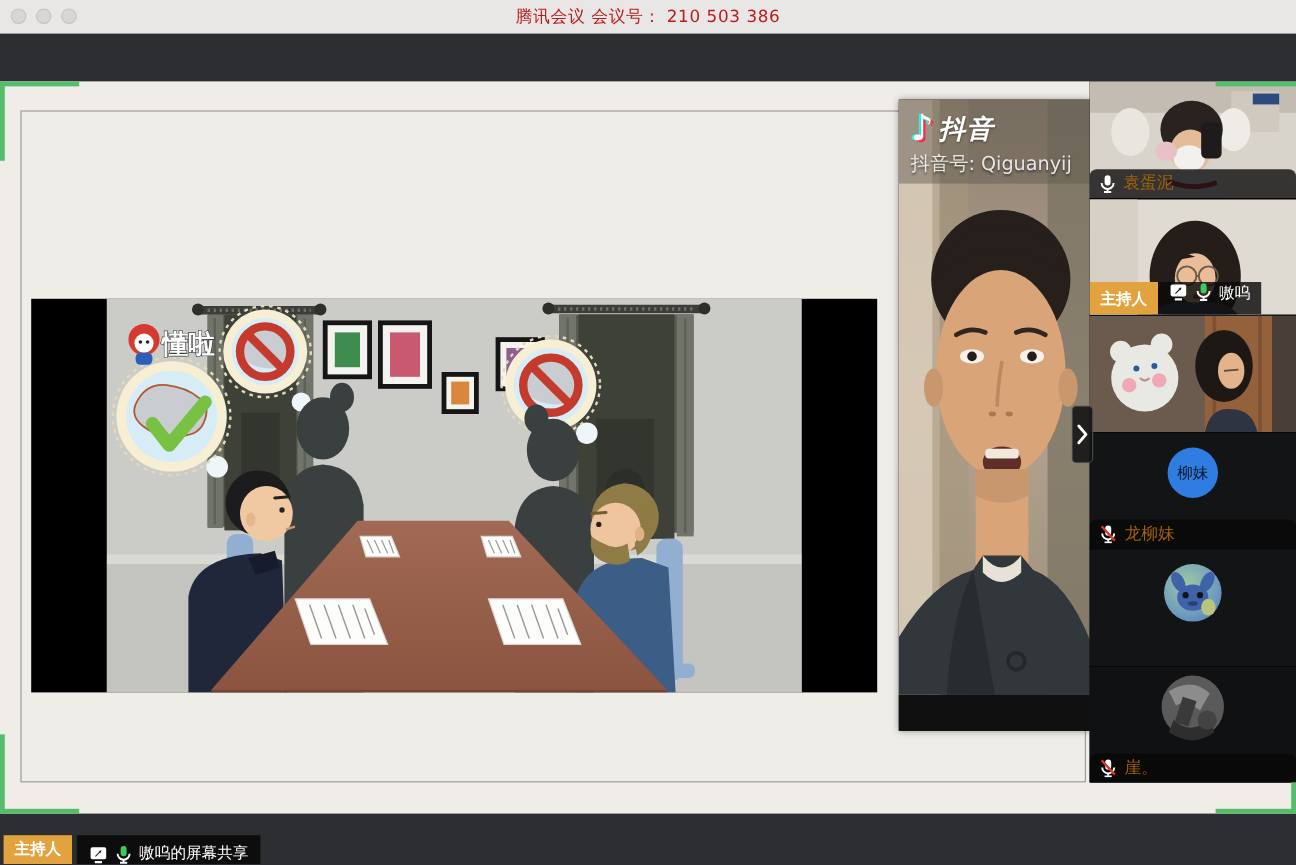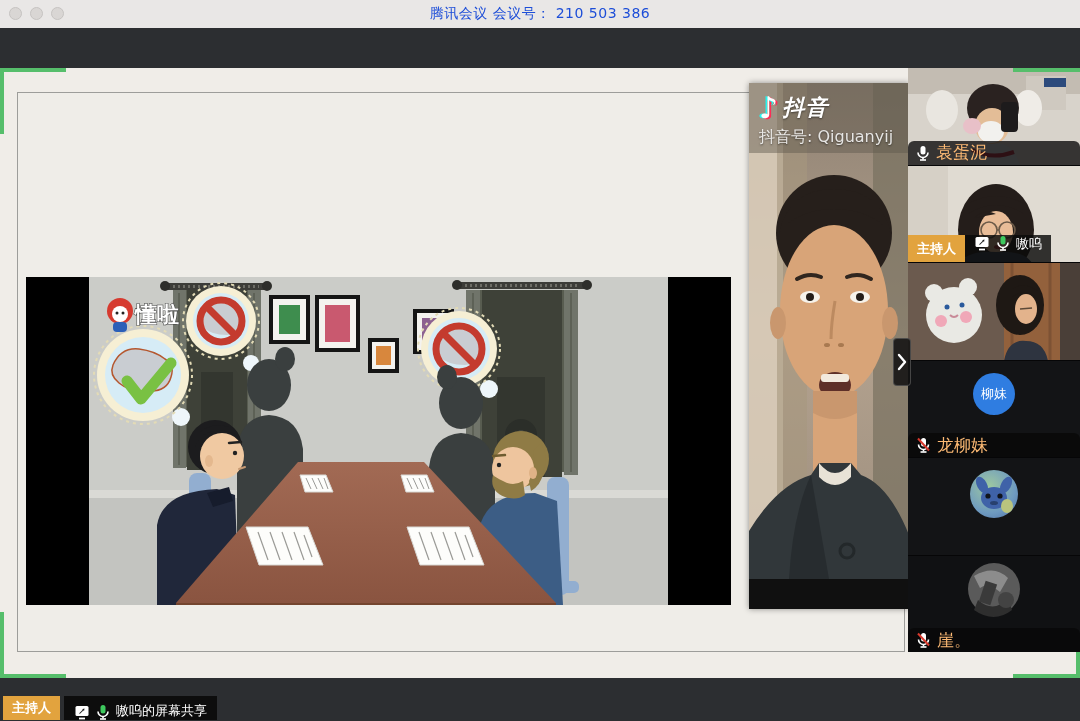--- a/index.html
+++ b/index.html
@@ -7,21 +7,21 @@
               font-family:"DejaVu Sans","Liberation Sans",sans-serif; }
   .window { position:relative; width:1080px; height:721px; background:#f0ede8; }
 
   
   .titlebar { position:absolute; left:0; top:0; width:1080px; height:28px;
               background:#e9e7e6; }
   .traffic { position:absolute; top:7px; width:13px; height:13px; border-radius:50%;
              background:#d9d6d4; border:1px solid #c6c3c1; }
   .t-close{ left:9px; } .t-min{ left:30px; } .t-zoom{ left:51px; }
   .win-title { position:absolute; left:0; right:0; top:5px; text-align:center;
-               font-size:14px; color:#1d4ed8; letter-spacing:.5px; }
+               font-size:14px; color:#b91c1c; letter-spacing:.5px; }
 
   
   .toolbar-strip { position:absolute; left:0; top:28px; width:1080px; height:40px;
                    background:#2c2e31; }
 
   
   .share-area { position:absolute; left:0; top:68px; width:1080px; height:610px;
                 background:#f0ede8; }
 
   
@@ -31,21 +31,21 @@
   .gm-tr-h { right:0; top:0; width:67px; height:4px; }
   .gm-bl-v { left:0; bottom:0; width:4px; height:66px; }
   .gm-bl-h { left:0; bottom:0; width:66px; height:4px; }
   .gm-br-h { right:0; bottom:0; width:67px; height:4px; }
   .gm-br-v { right:0; bottom:0; width:4px; height:26px; }
 
   
   .slide { position:absolute; left:17px; top:24px; width:888px; height:560px;
            background:#efede8; border:1px solid #9d9d9a; }
   .video-frame { position:absolute; left:8px; top:156px; width:705px; height:328px;
-                 background:#000;margin-top:28px; }
+                 background:#000; }
   .video-content { position:absolute; left:63px; top:0; width:579px; height:328px;
                    background:#cbccc8; }
   .video-content svg { display:block; }
 
   
   .douyin { position:absolute; left:749px; top:15px; width:160px; height:526px;
             background:#000; z-index:20; box-shadow:0 0 6px rgba(0,0,0,.4); }
   .douyin-video { position:absolute; left:0; top:0; width:160px; height:496px; overflow:hidden; }
   .douyin-bottom { position:absolute; left:0; bottom:0; width:160px; height:30px; background:#101010; }
   .douyin-head { position:absolute; left:10px; top:10px; z-index:5; color:#fff; }
@@ -65,31 +65,31 @@
 
   
   .participants { position:absolute; left:908px; top:0; width:172px; height:584px;
                   background:#161719; z-index:30; display:flex; flex-direction:column; }
   .tile { position:relative; flex:1 1 0; overflow:hidden; border-bottom:1px solid #060607; }
   .tile:last-child { border-bottom:none; }
   .tile-bg { position:absolute; inset:0; }
   .namebar { position:absolute; left:0; right:0; bottom:0; height:24px;
              background:rgba(8,8,8,.78); display:flex; align-items:center;
              gap:6px; padding:0 8px; border-radius:6px 6px 0 0; }
-  .namebar .pname { color:#fdba74; font-size:17px; white-space:nowrap; }
+  .namebar .pname { color:#a16207; font-size:14px; white-space:nowrap; }
   .hostrow { position:absolute; left:0; right:0; bottom:0; height:27px;
              display:flex; align-items:stretch; }
   .host-badge { background:#e2a33e; color:#fff; font-size:13px; font-weight:bold;
                 display:flex; align-items:center; padding:0 9px; }
   .host-meta { background:rgba(10,10,10,.82); display:flex; 
                gap:6px; padding:0 9px; }
   .host-meta .pname { color:#fff; font-size:13px; }
   .avatar-circle { position:absolute; left:50%; transform:translateX(-50%);
                    border-radius:50%; display:flex; align-items:center; justify-content:center; }
-  .av-blue { top:12px; width:42px; height:42px; background:#2f7de1; color:#ffffff; font-size:13px; }
+  .av-blue { top:12px; width:42px; height:42px; background:#2f7de1; color:#0f172a; font-size:13px; }
   .dark-tile { background:#131416; }
 
   
   .bottombar { position:absolute; left:0; top:678px; width:1080px; height:43px;
                background:#2c2e31; display:flex; align-items:flex-end; padding:0 0 1px 3px; }
   .bb-badge { height:24px; background:#e2a33e; color:#fff; font-size:13px; font-weight:bold;
               display:flex; align-items:center; padding:0 9px; }
   .bb-pill { height:24px; background:#0d0d0d; display:flex; align-items:flex-end;
              gap:6px; padding:0 10px; margin-left:4px; }
   .bb-pill .pname { color:#fff; font-size:13px; }

